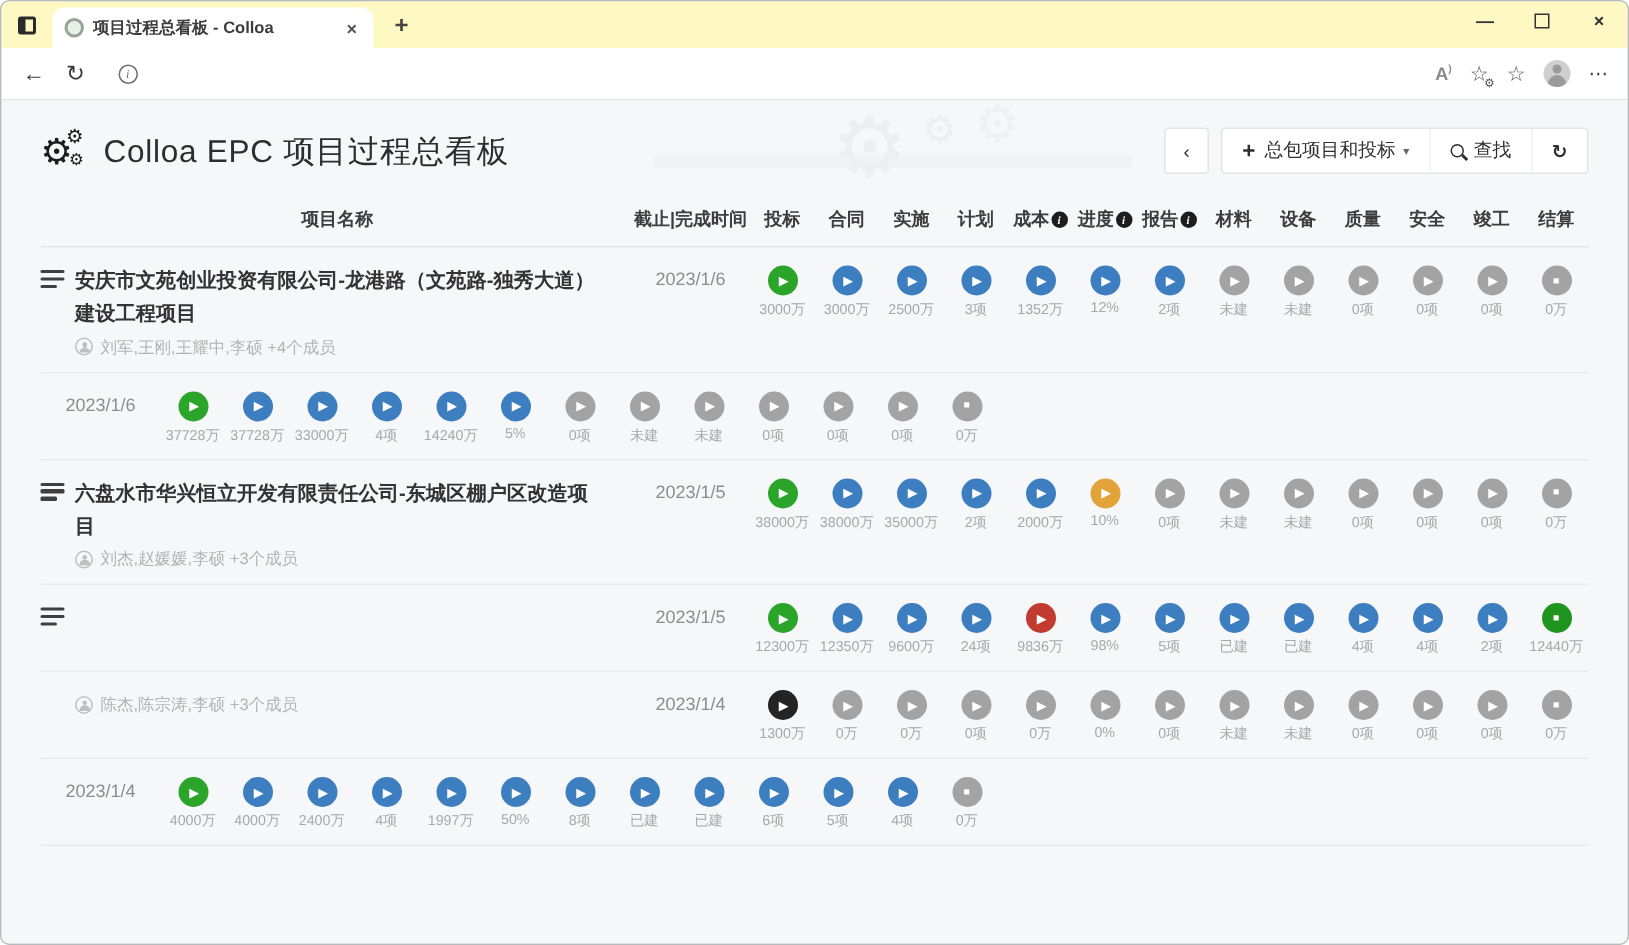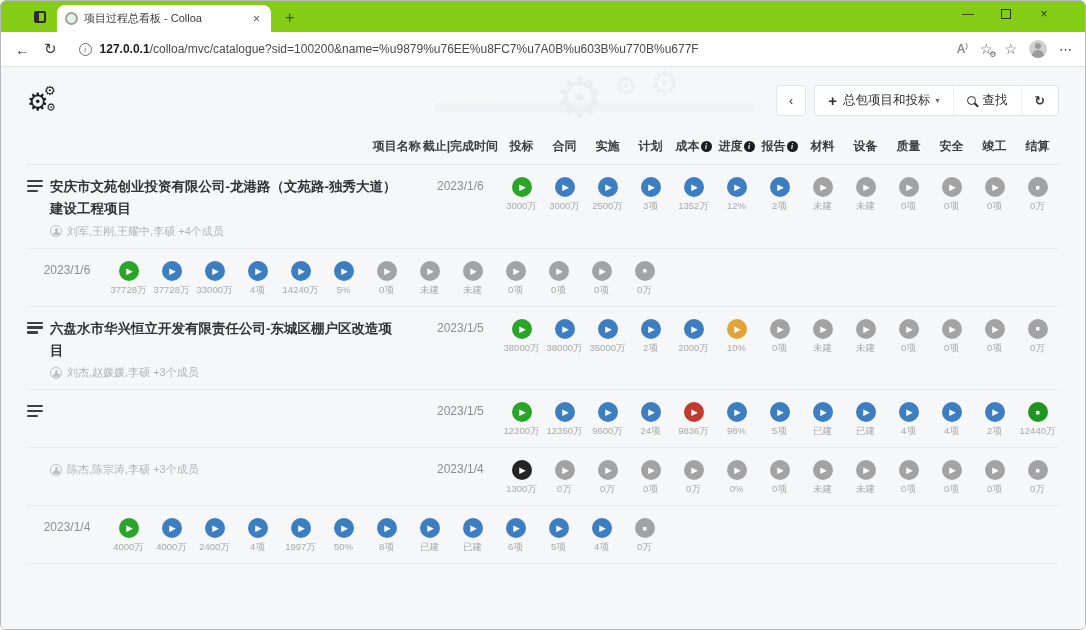--- a/index.html
+++ b/index.html
@@ -3,21 +3,21 @@
 <meta charset="utf-8">
 <style>
   * { box-sizing: border-box; margin: 0; padding: 0; }
   html,body { width:1086px; height:630px; }
   body {
     font-family: "Liberation Sans", "DejaVu Sans", sans-serif;
     background:#fff; color:#333; overflow:hidden;
   }
   .window{ width:1086px; height:630px; border:1px solid #b7babc; border-radius:6px; overflow:hidden; display:flex; flex-direction:column; background:#fff;}
   
-  .tabbar{ height:31px; background:#84cc16; display:flex; align-items:flex-end; padding:0 22px; flex:none;}
+  .tabbar{ height:31px; background:#fef9c3; display:flex; align-items:flex-end; padding:0 0; flex:none;font-weight:bold;}
   .tab-actions{ width:26px; height:24px; margin:0 4px 3px 4px; display:flex; align-items:center; justify-content:center; border-radius:4px;}
   .tab-actions .sq{ width:12px; height:12px; border:2px solid #2b2b2b; border-radius:2px; border-left-width:5px;}
   .tab{ width:214px; height:27px; background:#fff; border-radius:8px 8px 0 0; display:flex; align-items:center; padding:0 8px; gap:6px;}
   .favicon{ width:13px; height:13px; border-radius:50%; border:2px solid #9aa59a; background:#e9f0e9; flex:none;}
   .tab-title{ font-size:11px; color:#3c3c3c; white-space:nowrap; overflow:hidden; text-overflow:ellipsis; flex:1;}
   .tab-close{ font-size:12px; color:#555; padding:0 3px; cursor:default;}
   .newtab{ font-size:16px; color:#444; margin:0 0 5px 8px; padding:0 6px;}
   .win-controls{ margin-left:auto; display:flex; align-self:flex-start; height:26px;}
   .win-btn{ width:38px; display:flex; align-items:center; justify-content:center; font-size:12px; color:#333;}
   .win-max{ width:10px; height:10px; border:1.4px solid #333;}
@@ -58,21 +58,21 @@
   .tool-group .tool-item:last-child{ border-right:none;}
   .plus{ font-size:15px; font-weight:bold; margin-right:2px;}
   .caret{ font-size:8px; color:#666; margin-left:1px;}
   .mag{ width:9px; height:9px; border:1.6px solid #2f2f2f; border-radius:50%; position:relative; margin-right:3px;}
   .mag::after{ content:""; position:absolute; width:5px; height:1.6px; background:#2f2f2f; transform:rotate(45deg); right:-4px; bottom:-2px;}
   .refresh{ font-size:15px; font-weight:bold;}
   
   .tbl{ padding:0 26px;}
   .thead{ display:flex; align-items:center; padding:8px 0 9px 0; border-bottom:1px solid #e4e5e7;}
   .th{ font-size:12px; font-weight:bold; color:#3d3d3d;}
-  .col-name{ width:397px; text-align:right; padding-left:2px;}
+  .col-name{ width:397px; text-align:center; padding-left:2px;}
   .col-date{ width:80px; text-align:center;}
   .col-st{ width:43px; text-align:center; flex:none;}
   .info-badge{ display:inline-flex; width:11px; height:11px; border-radius:50%; background:#1d1d1d; color:#fff; font-size:7.5px; align-items:center; justify-content:center; vertical-align:1px; margin-left:1px; font-family:"Liberation Serif",serif; font-style:italic;}
   .trow{ display:flex; align-items:flex-start; padding:11px 0 9px 0; border-bottom:1px solid #e9eaec;}
   .cell-name{ width:397px; padding-right:18px;}
   .pname{ display:flex; gap:7px; align-items:flex-start;}
   .proj-ic{ width:16px; height:12px; margin-top:4px; flex:none; display:flex; flex-direction:column; justify-content:space-between;}
   .proj-ic i{ display:block; height:2.4px; background:#3f3f3f; border-radius:1px;}
   .proj-ic i:nth-child(1){ width:16px;}
   .proj-ic i:nth-child(2){ width:16px;}
@@ -112,21 +112,20 @@
         </div>
       <div class="win-btn">×</div>
     </div>
   </div>
 
   <div class="urlbar">
     <span class="nav-ic">←</span>
     <span class="nav-ic">↻</span>
     <div class="url-field">
       <span class="info-circ">i</span>
-      <span class="url-text"><b>127.0.0.1</b><span>/colloa/mvc/catalogue?sid=100200&amp;name=%u9879%u76EE%u8FC7%u7A0B%u603B%u770B%u677F</span></span>
     </div>
     <div class="bar-right">
       <span class="ra">A<sup>)</sup></span>
       <span class="star">☆<span class="mini-gear">⚙</span></span>
       <span class="star">☆</span>
       <span class="avatar"></span>
       <span class="dots">⋯</span>
     </div>
   </div>
 
@@ -138,20 +137,21 @@
           <span class="wg1">⚙</span>
           <span class="wg2">⚙</span>
           <span class="wg3">⚙</span>
       </div>
       <div class="title-wrap">
         <span class="gears">
             <span class="g1">⚙</span>
             <span class="g2">⚙</span>
             <span class="g3">⚙</span>
           </span>
+        <span class="page-title">Colloa EPC 项目过程总看板</span>
       </div>
       <div class="toolbar">
         <div class="tool-btn">‹</div>
         <div class="tool-group">
           <div class="tool-item">
             <span class="plus">+</span>
               <span>总包项目和投标</span>
               <span class="caret">▾</span>
           </div>
           <div class="tool-item">

